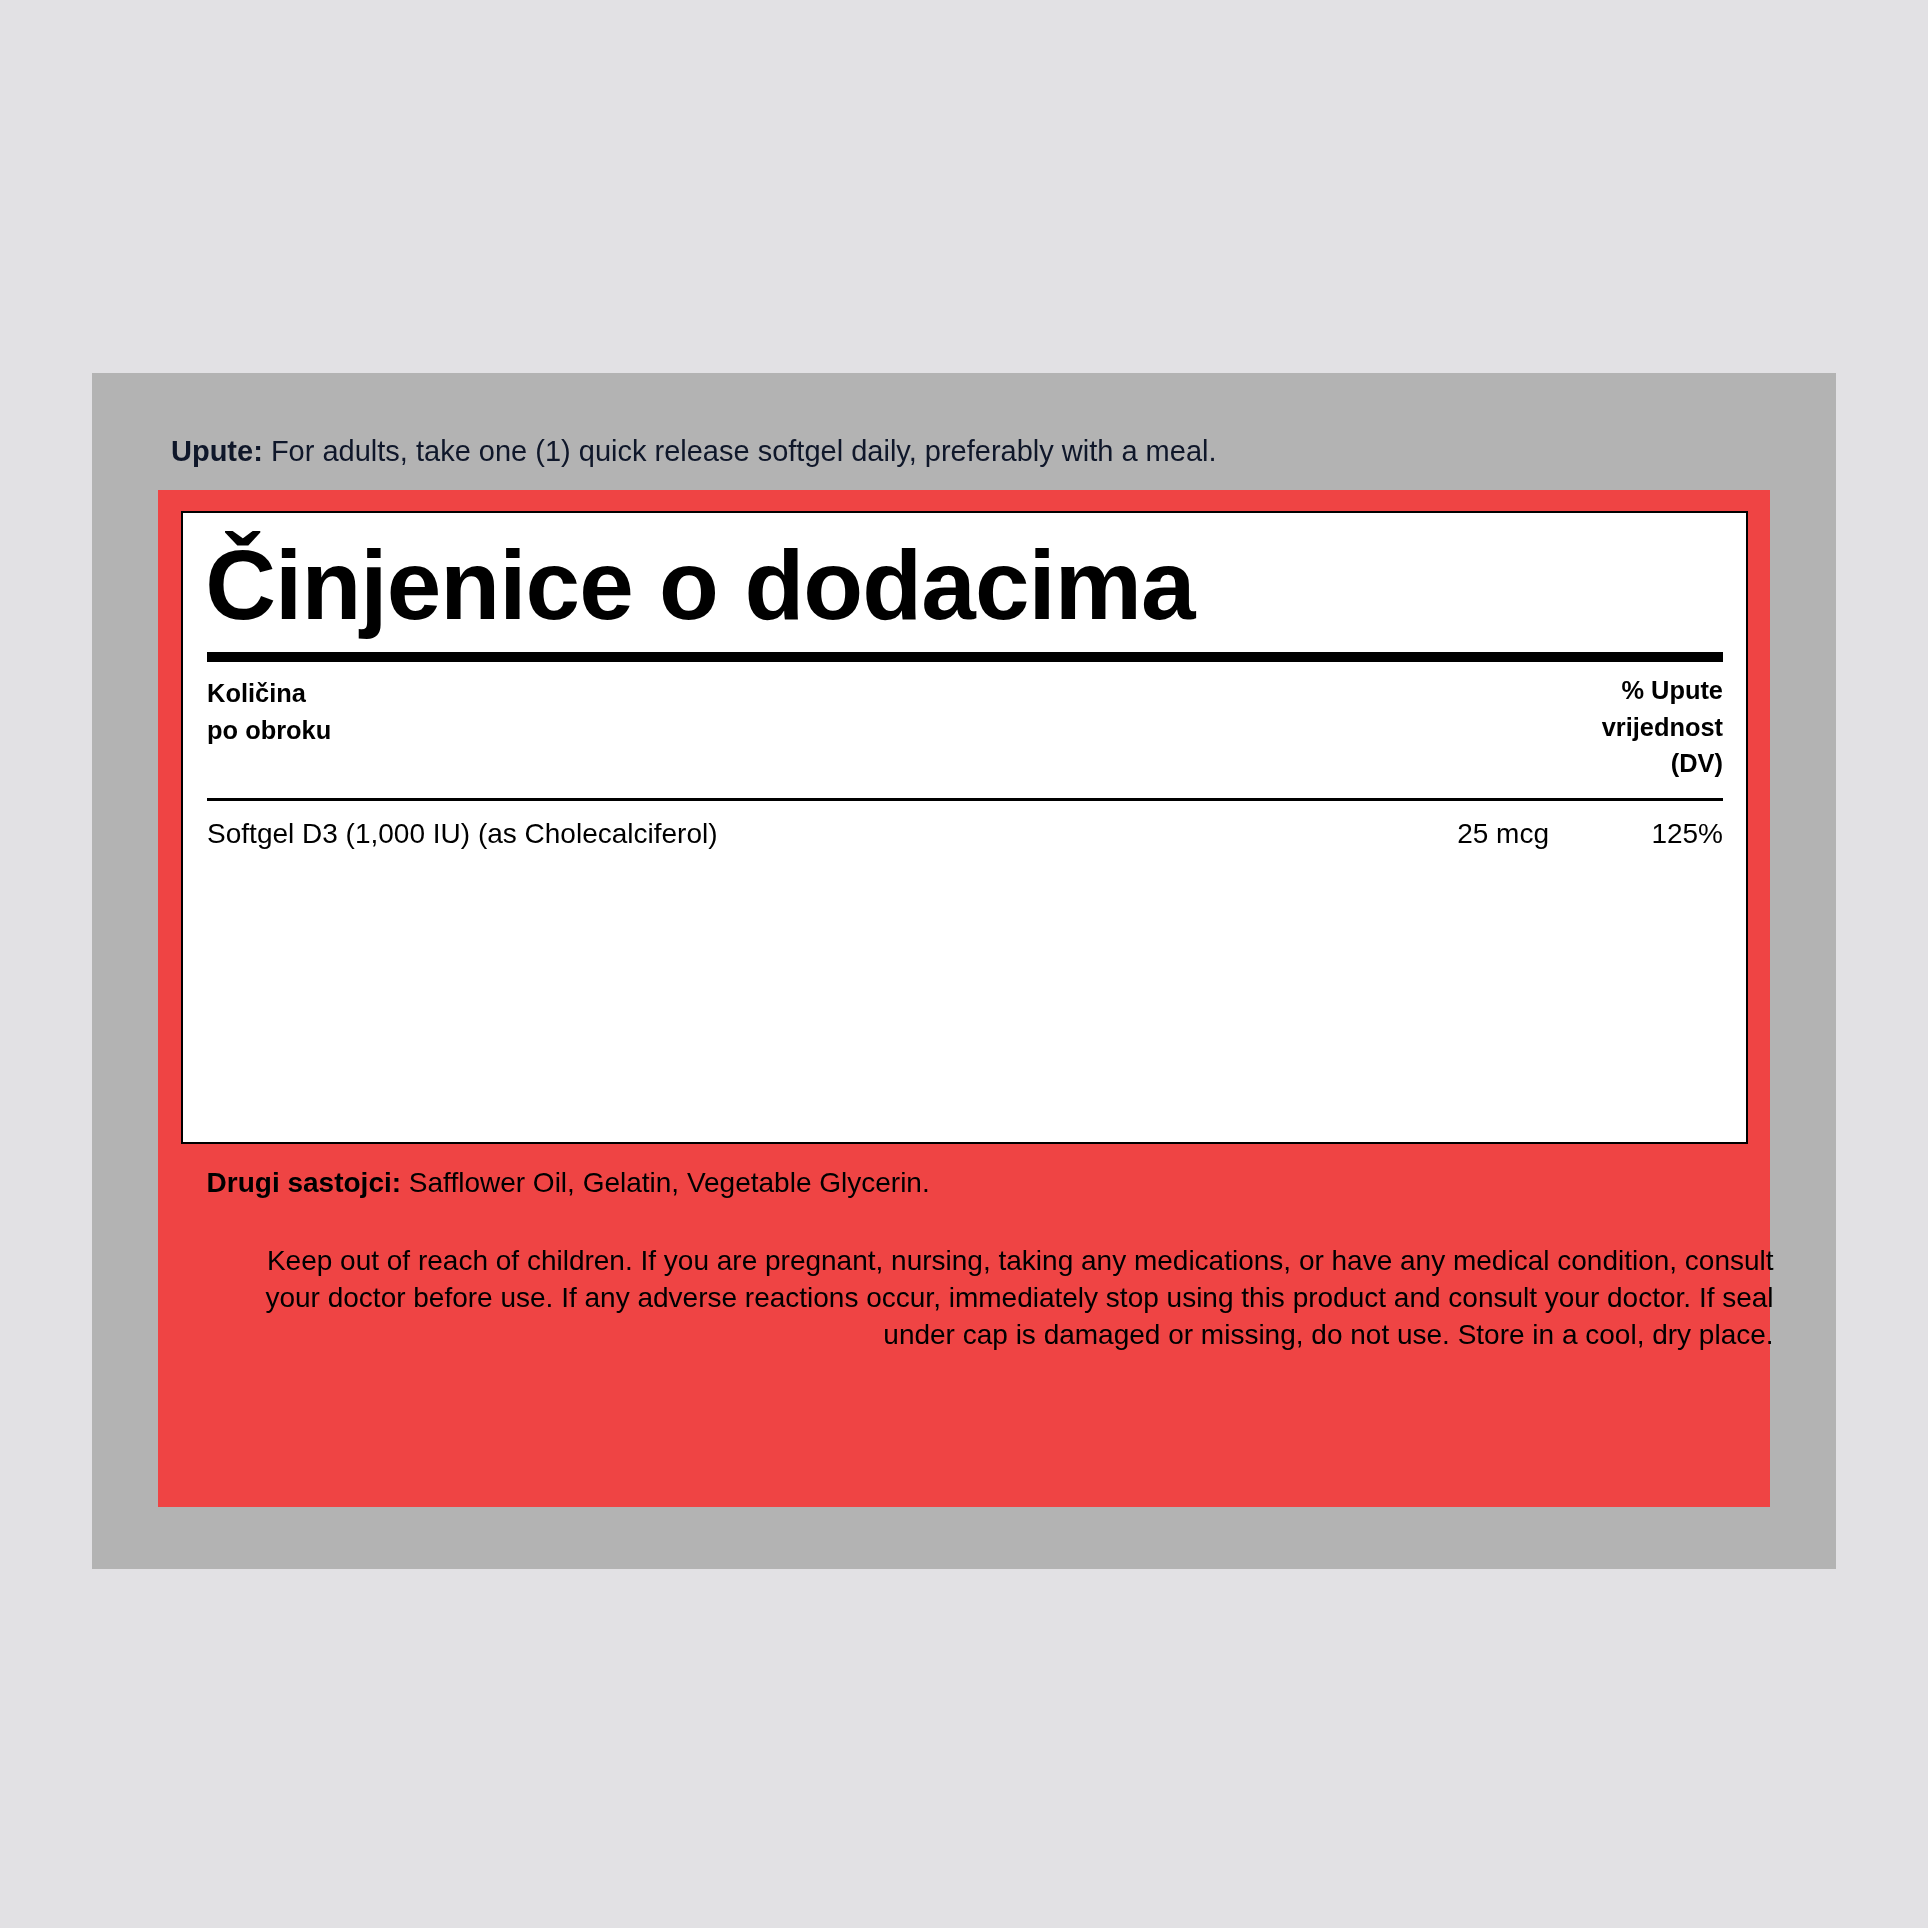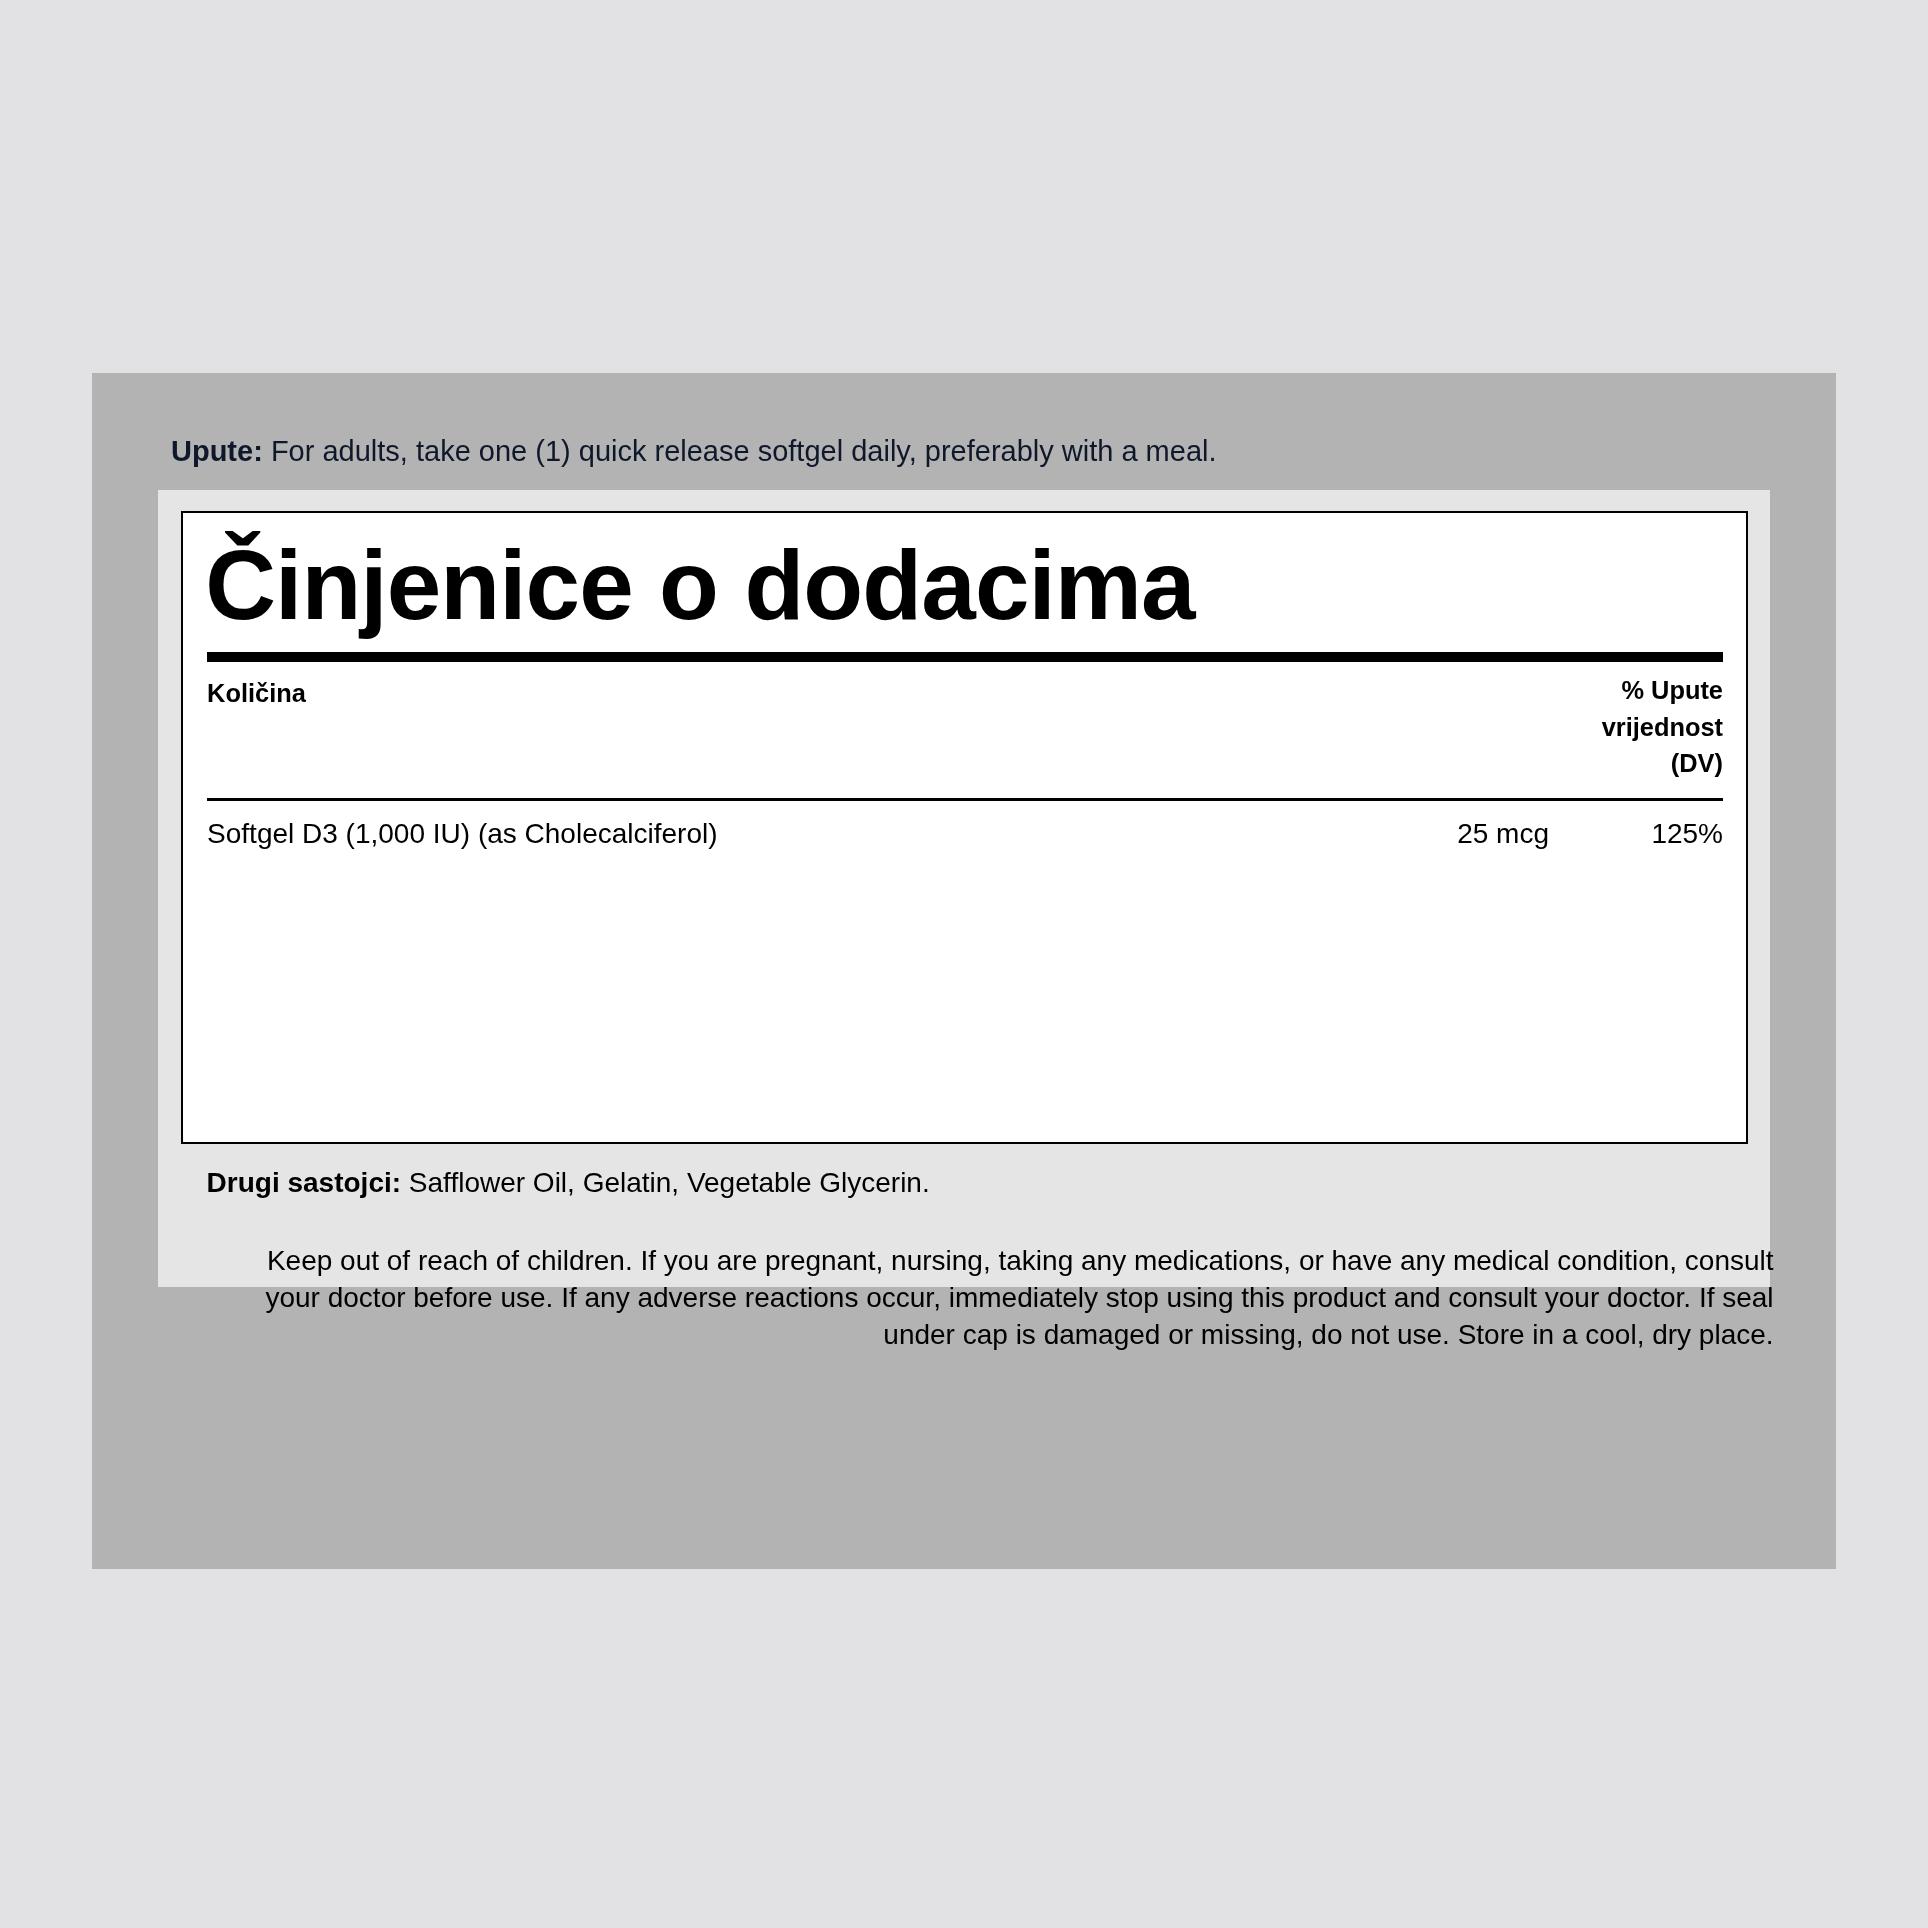--- a/index.html
+++ b/index.html
@@ -35,22 +35,22 @@
   }
   .directions b {
     font-weight: bold;
   }
 
   .panel {
     position: absolute;
     left: 66px;
     top: 117px;
     width: 1612px;
-    height: 797px;
-    background: #e5e5e5;
+    height: 1017px;
+    background: #ef4444;
     box-sizing: border-box;
   }
 
   .facts-box {
     position: absolute;
     left: 22.6px;
     top: 21px;
     width: 1567px;
     height: 633px;
     border: 2.8px solid #000;
@@ -176,20 +176,21 @@
     <div class="facts-box">
 
       <div class="facts-title">Činjenice o dodacima</div>
 
 
       <div class="rule-thick"></div>
 
       <div class="amount-row">
         <div class="amount-left">
           <div>Količina</div>
+          <div>po obroku</div>
         </div>
         <div class="amount-right">
           <div>% Upute</div>
           <div>vrijednost</div>
           <div>(DV)</div>
         </div>
       </div>
 
       <div class="rule-thin"></div>
 

